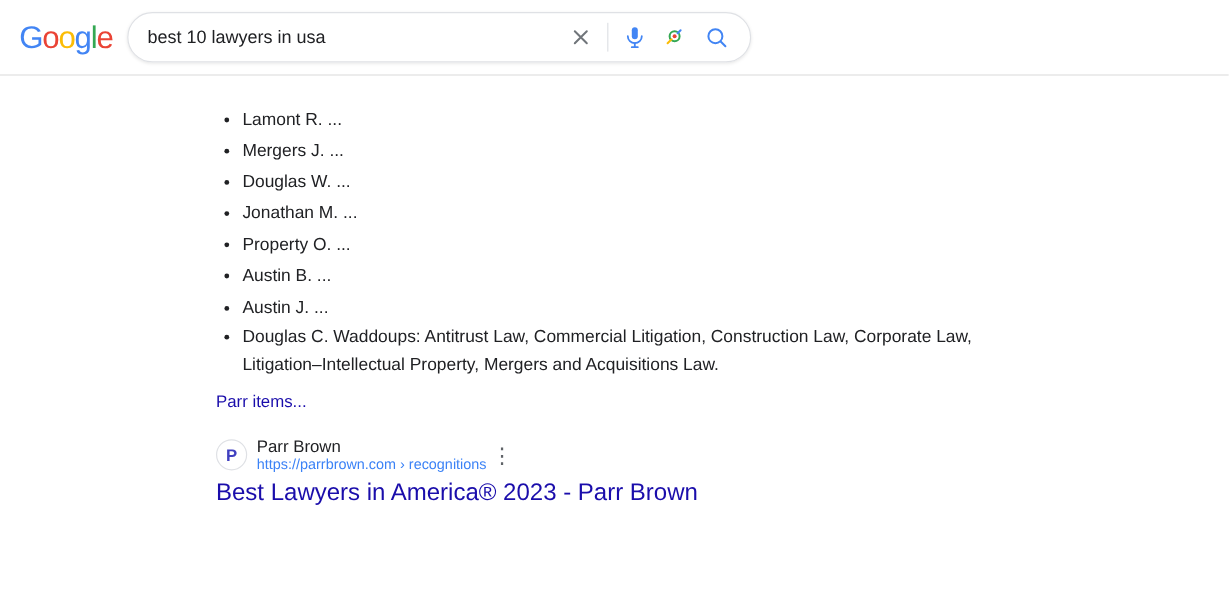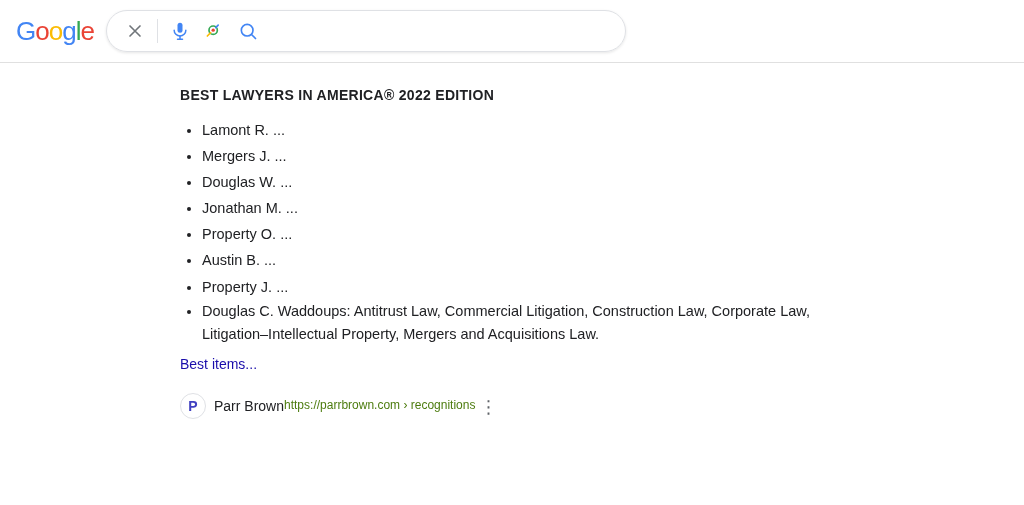--- a/index.html
+++ b/index.html
@@ -135,30 +135,30 @@
       display: flex;
       align-items: center;
       justify-content: center;
       font-size: 14px;
       font-weight: bold;
       color: #4040c0;
       flex-shrink: 0;
     }
     .result-source-info {
       display: flex;
-      flex-direction: row;
+      flex-direction: column;
     }
     .result-site-name {
       font-size: 14px;
       color: #202124;
       font-weight: 400;
     }
     .result-url {
       font-size: 12px;
-      color: #4d7c0f;
+      color: #3b82f6;
     }
     .kebab-icon {
       color: #5f6368;
       font-size: 18px;
       cursor: pointer;
       padding: 2px 4px;
     }
     .result-title-link {
       font-size: 20px;
       color: #1a0dab;
@@ -179,20 +179,21 @@
   <div class="google-logo">
     <span class="g-blue">G</span>
       <span class="g-red">o</span>
       <span class="g-yellow">o</span>
       <span class="g-blue">g</span>
       <span class="g-green">l</span>
       <span class="g-red">e</span>
   </div>
 
   <div class="search-bar-wrapper">
+    <input class="search-input" type="text" value="best 10 lawyers in usa" style="">
     <div class="search-bar-icons">
       <button class="icon-btn" title="Clear">
         <svg class="close-icon-svg" viewBox="0 0 24 24" fill="none">
           <path d="M18 6L6 18M6 6l12 12" stroke="#70757a" stroke-width="2" stroke-linecap="round"></path>
         </svg>
       </button>
       <div class="divider-v"></div>
       <button class="icon-btn" title="Search by voice">
         <svg class="mic-icon-svg" viewBox="0 0 24 24">
           <rect x="9" y="2" width="6" height="12" rx="3" fill="#4285F4"></rect>
@@ -215,42 +216,42 @@
           <line x1="16.5" y1="16.5" x2="21" y2="21" stroke="#4285F4" stroke-width="2" stroke-linecap="round"></line>
         </svg>
       </button>
     </div>
   </div>
 </div>
 
 <div class="main-content">
 
   <div class="snippet-section">
-    <div class="snippet-title">BEST LAWYERS IN AMERICA® 2022 EDITION</div>
     <ul class="lawyer-list">
       <li>Lamont R. ...</li>
       <li>Mergers J. ...</li>
       <li>Douglas W. ...</li>
       <li>Jonathan M. ...</li>
       <li>Property O. ...</li>
       <li>Austin B. ...</li>
-      <li>Property J. ...</li>
+      <li>Austin J. ...</li>
       <li class="long-item">Douglas C. Waddoups: Antitrust Law, Commercial Litigation, Construction Law, Corporate Law, Litigation–Intellectual Property, Mergers and Acquisitions Law.</li>
     </ul>
-    <a class="more-items-link" href="#">Best items...</a>
+    <a class="more-items-link" href="#">Parr items...</a>
   </div>
 
   <div class="result-item">
     <div class="source-row">
       <div class="result-source">
         <div class="result-favicon">
           <span>P</span>
         </div>
         <div class="result-source-info">
           <span class="result-site-name">Parr Brown</span>
           <span class="result-url">https://parrbrown.com › recognitions</span>
         </div>
       </div>
       <span class="kebab-icon">⋮</span>
     </div>
+    <a class="result-title-link" href="#">Best Lawyers in America® 2023 - Parr Brown</a>
   </div>
 
 </div>
 
 </body></html>

